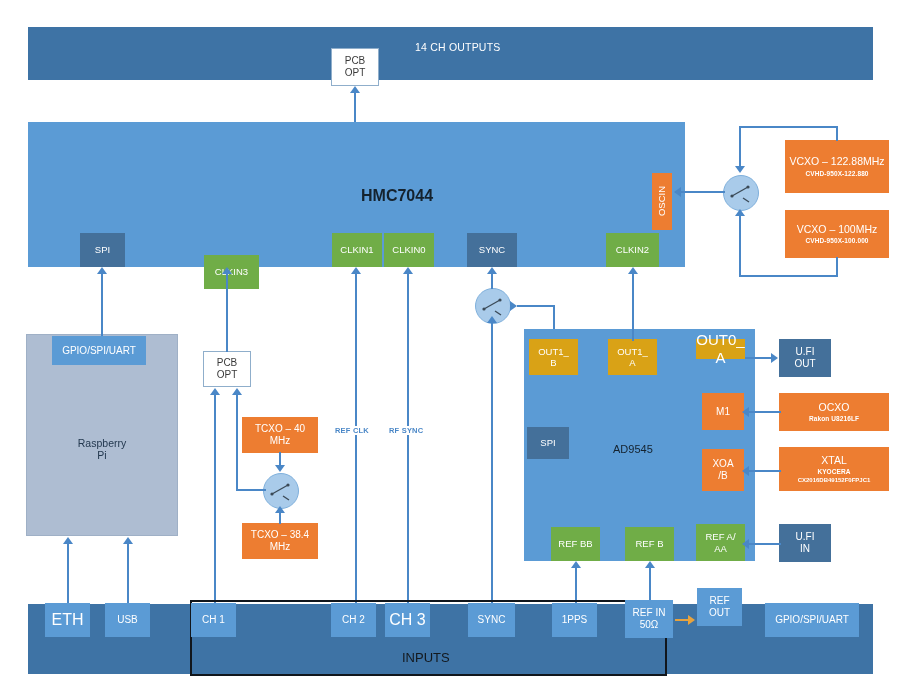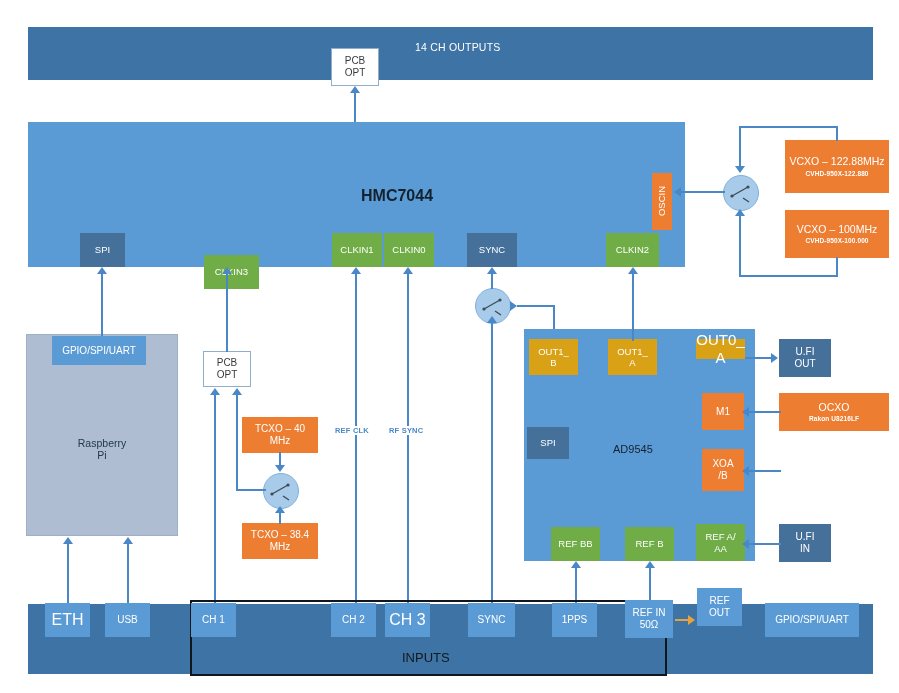--- a/index.html
+++ b/index.html
@@ -260,20 +260,25 @@
   <div class="ln lnh" style="left:745px;top:357px;width:28px;"></div>
   <div class="arw arw-rt" style="left:771px;top:353px;"></div>
 
   <div class="blk orange" style="left:779px;top:393px;width:110px;height:38px;font-size:10.5px;">
     <span class="lbl">OCXO</span>
     <span class="sub">Rakon U8216LF</span>
   </div>
   <div class="ln lnh" style="left:748px;top:411px;width:33px;"></div>
   <div class="arw arw-lf" style="left:742px;top:407px;"></div>
 
+  <div class="blk orange" style="left:779px;top:447px;width:110px;height:44px;font-size:10.5px;">
+    <span class="lbl">XTAL</span>
+    <span class="sub">KYOCERA</span>
+    <span class="sub2">CX2016DB49152F0FPJC1</span>
+  </div>
   <div class="ln lnh" style="left:748px;top:470px;width:33px;"></div>
   <div class="arw arw-lf" style="left:742px;top:466px;"></div>
 
   <div class="blk navy" style="left:779px;top:524px;width:52px;height:38px;font-size:10px;">
     <span class="lbl">U.FI</span>
     <span class="lbl">IN</span>
   </div>
   <div class="ln lnh" style="left:748px;top:543px;width:33px;"></div>
   <div class="arw arw-lf" style="left:742px;top:539px;"></div>
 

